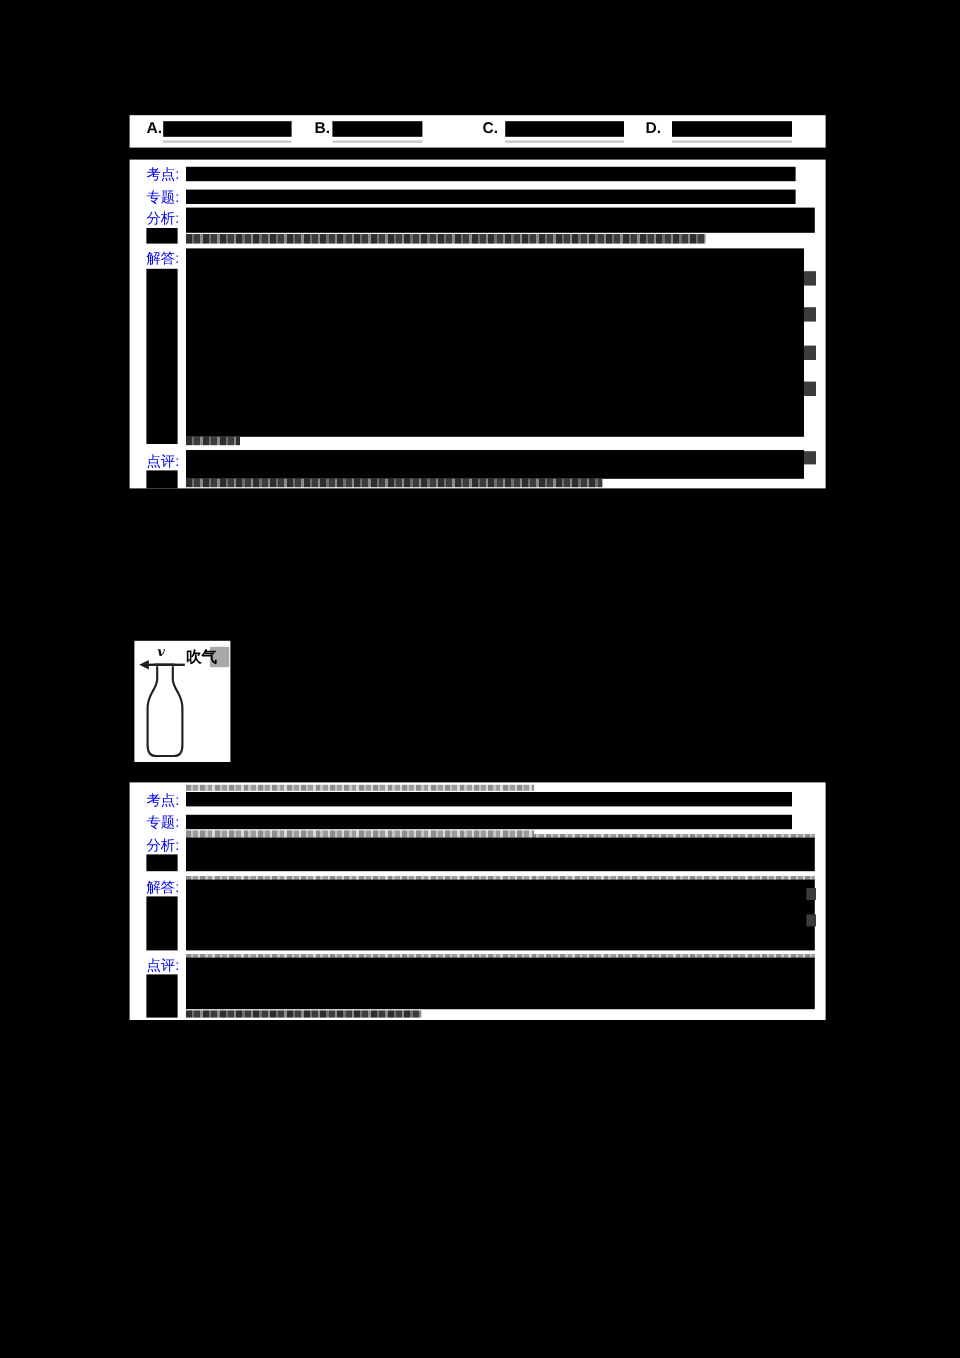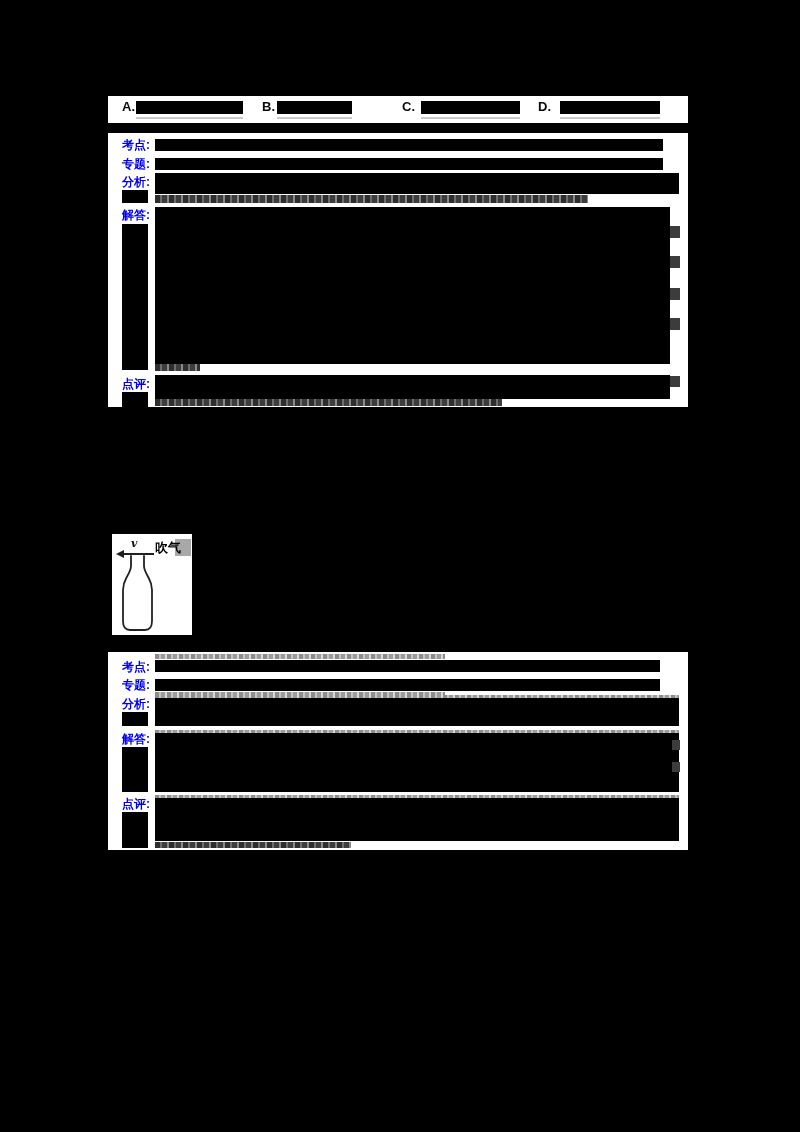--- a/index.html
+++ b/index.html
@@ -1,19 +1,19 @@
 <!DOCTYPE html>
 <html><head>
 <meta charset="utf-8">
 <style>
   html,body{margin:0;padding:0;background:#000;}
   #page{position:relative;width:800px;height:1132px;background:#000;overflow:hidden;
         font-family:"Liberation Sans",sans-serif;}
   .panel{position:absolute;background:#fff;}
-  .lbl{position:absolute;color:#0000ee;font-weight:bold;font-size:12px;line-height:13px;white-space:nowrap;}
+  .lbl{position:absolute;color:#0000ee;font-weight:normal;font-size:12px;line-height:13px;white-space:nowrap;}
   .optletter{position:absolute;color:#0a0a0a;font-weight:bold;font-size:13px;line-height:14px;}
   .bar{position:absolute;background:#000;}
   .filler{position:absolute;background:#000;}
   .frag{position:absolute;background:#3c3c3c;}
   .ghost{position:absolute;background:repeating-linear-gradient(90deg,#2e2e2e 0 5px,#6e6e6e 5px 7px,#3d3d3d 7px 12px,#8a8a8a 12px 14px);}
   .ghost-light{position:absolute;background:repeating-linear-gradient(90deg,#8d8d8d 0 4px,#c4c4c4 4px 6px,#9c9c9c 6px 10px,#d8d8d8 10px 12px);}
   .uline{position:absolute;background:#c9c9c9;height:2px;}
   .blowtext{position:absolute;color:#000;font-weight:bold;font-size:13px;line-height:14px;z-index:2;white-space:nowrap;}
   .vlabel{position:absolute;color:#111;font-family:"DejaVu Serif",serif;font-style:italic;font-weight:bold;font-size:11px;line-height:11px;z-index:2;}
   .smudge{position:absolute;background:#a8a8a8;z-index:1;}

